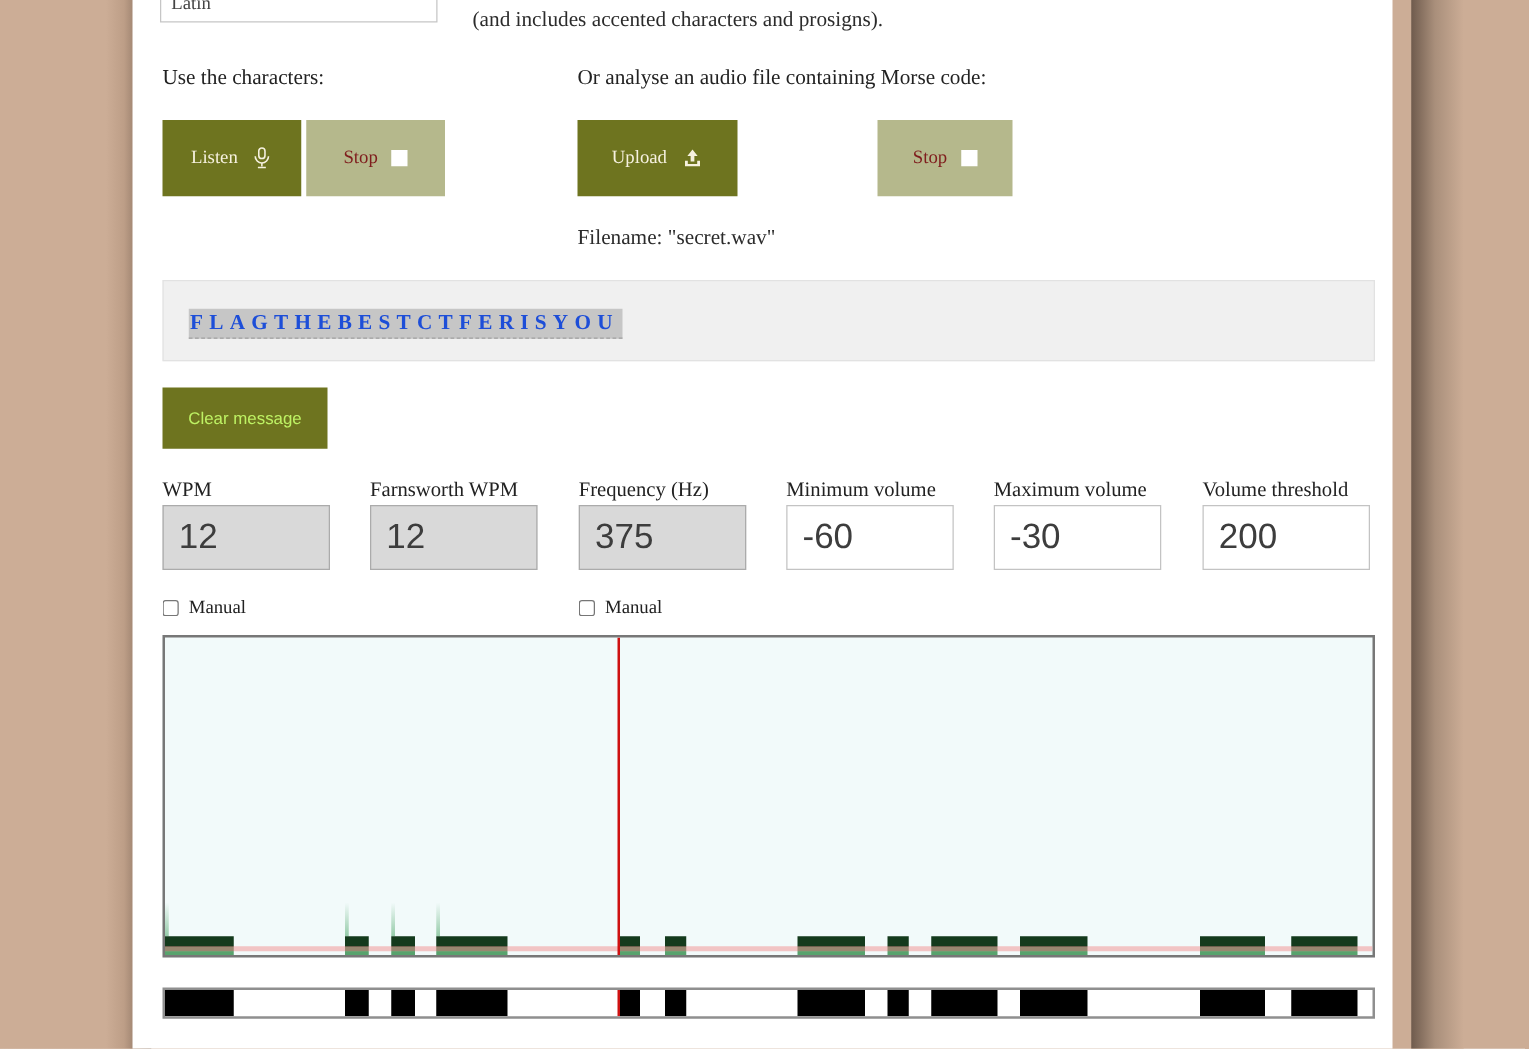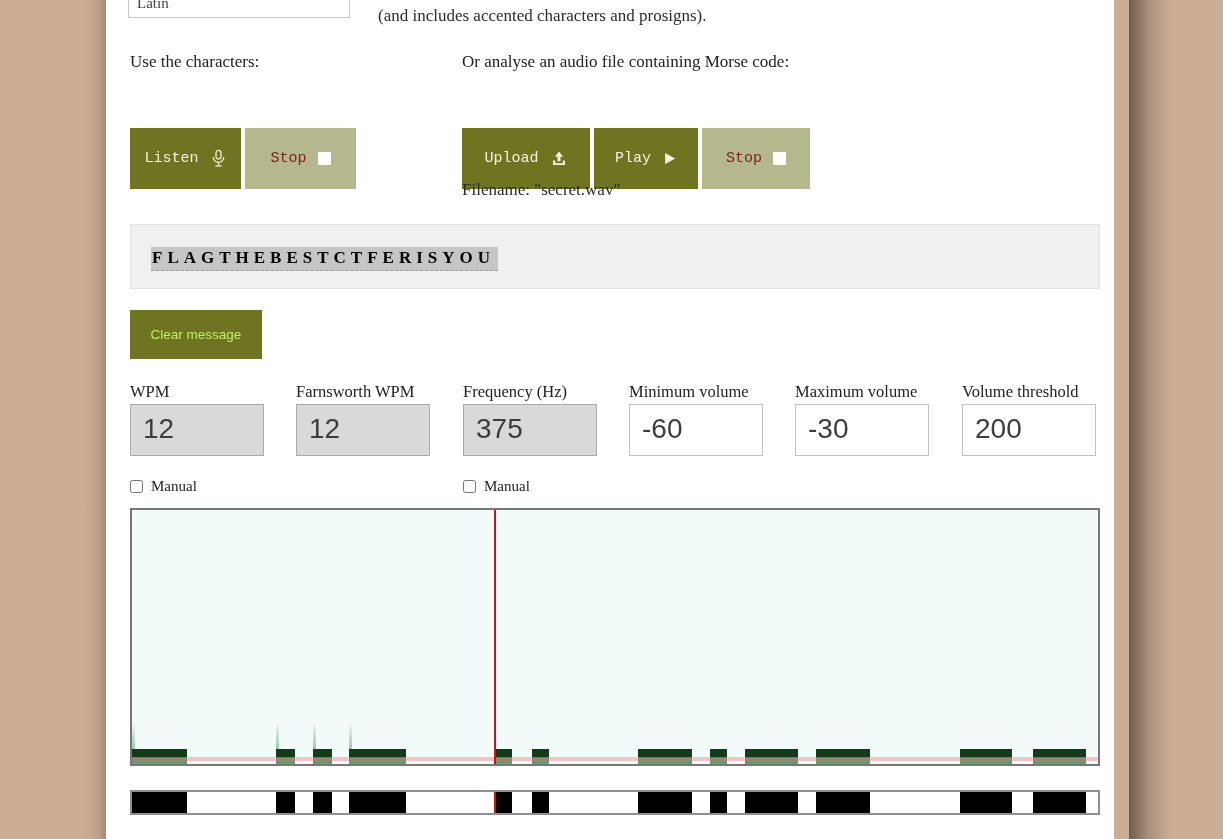--- a/index.html
+++ b/index.html
@@ -30,37 +30,37 @@
     font-size:15px; color:#444; padding:4px 0 0 8px; overflow:hidden;
   }
   .note { left:272px; top:6px; font-size:17px; color:#2b2b2b; }
 
   .section-label { top:52px; font-size:17px; color:#222; }
 
   
   .btn {
     position:absolute; top:96px; height:61px;
     display:flex; align-items:center; justify-content:center; gap:11px;
-    font-family:Liberation Mono, monospace;
+    font-family:Liberation Serif, serif;
     font-size:15px; border:none; cursor:pointer;
-    background:var(--accent); color:var(--btn-text);margin-top:32px;
+    background:var(--accent); color:var(--btn-text);
   }
   .btn.disabled { background:var(--disabled); color:#7f1d1d; }
   .btn svg { display:block; }
   .stop-square { width:13px; height:13px; background:#fff; }
 
   .filename { left:356px; top:180px; font-size:17px; color:#2b2b2b; }
 
   .message-box {
     left:24px; top:224px; width:970px; height:65px;
     background:#f0f0f0; border:1px solid #e2e2e2;
   }
   .message-text {
     position:absolute; left:20px; top:22px;
-    font-size:17px; font-weight:bold; letter-spacing:5px; color:#000000;
+    font-size:17px; font-weight:bold; letter-spacing:5px; color:#1d4ed8;
     background:#c6c6c6; padding:1px 3px 2px 1px;
     border-bottom:1px dashed #9f9f9f;
   }
 
   .clear-btn {
     left:24px; top:310px; width:132px; height:49px; top:310px;
     display:flex; align-items:center; justify-content:center;
     background:var(--accent); color:#bef264; border:none; cursor:pointer;
     font-family:"Liberation Sans","DejaVu Sans",sans-serif; font-size:13.5px;
     position:absolute;
@@ -140,28 +140,20 @@
     <span class="stop-square"></span>
   </button>
 
   <button class="btn" style="left:356px; width:128px;">
     <span>Upload</span>
     <span>
       <svg width="18" height="18" viewBox="0 0 24 24" fill="#f6f1df">
         <path d="M12 2 L17.5 9 H14 V15 H10 V9 H6.5 Z"></path>
         <path d="M4 14 V20 H20 V14 H17 V17.5 H7 V14 Z"></path>
       </svg>
-    </span>
-  </button>
-  <button class="btn" style="left:488px; width:104px;">
-    <span>Play</span>
-    <span>
-      <svg width="15" height="15" viewBox="0 0 24 24" fill="#f6f1df">
-          <polygon points="5,3 21,12 5,21"></polygon>
-        </svg>
     </span>
   </button>
   <button class="btn disabled" style="left:596px; width:108px;">
     <span>Stop</span>
     <span class="stop-square"></span>
   </button>
 
   <div class="abs filename">Filename: "secret.wav"</div>
 
   <div class="abs message-box">

